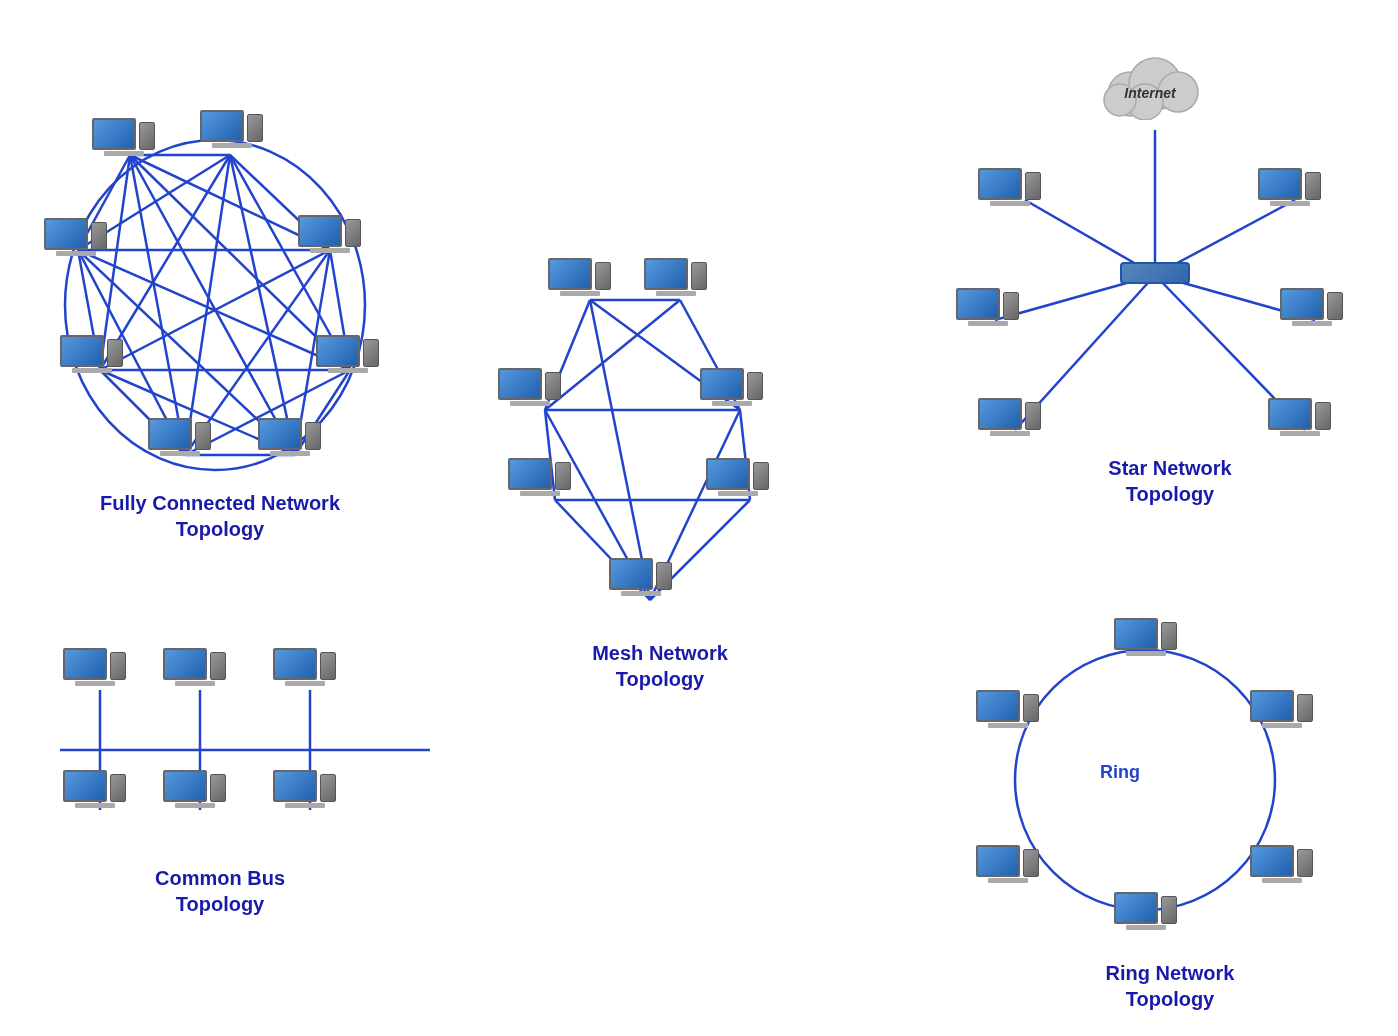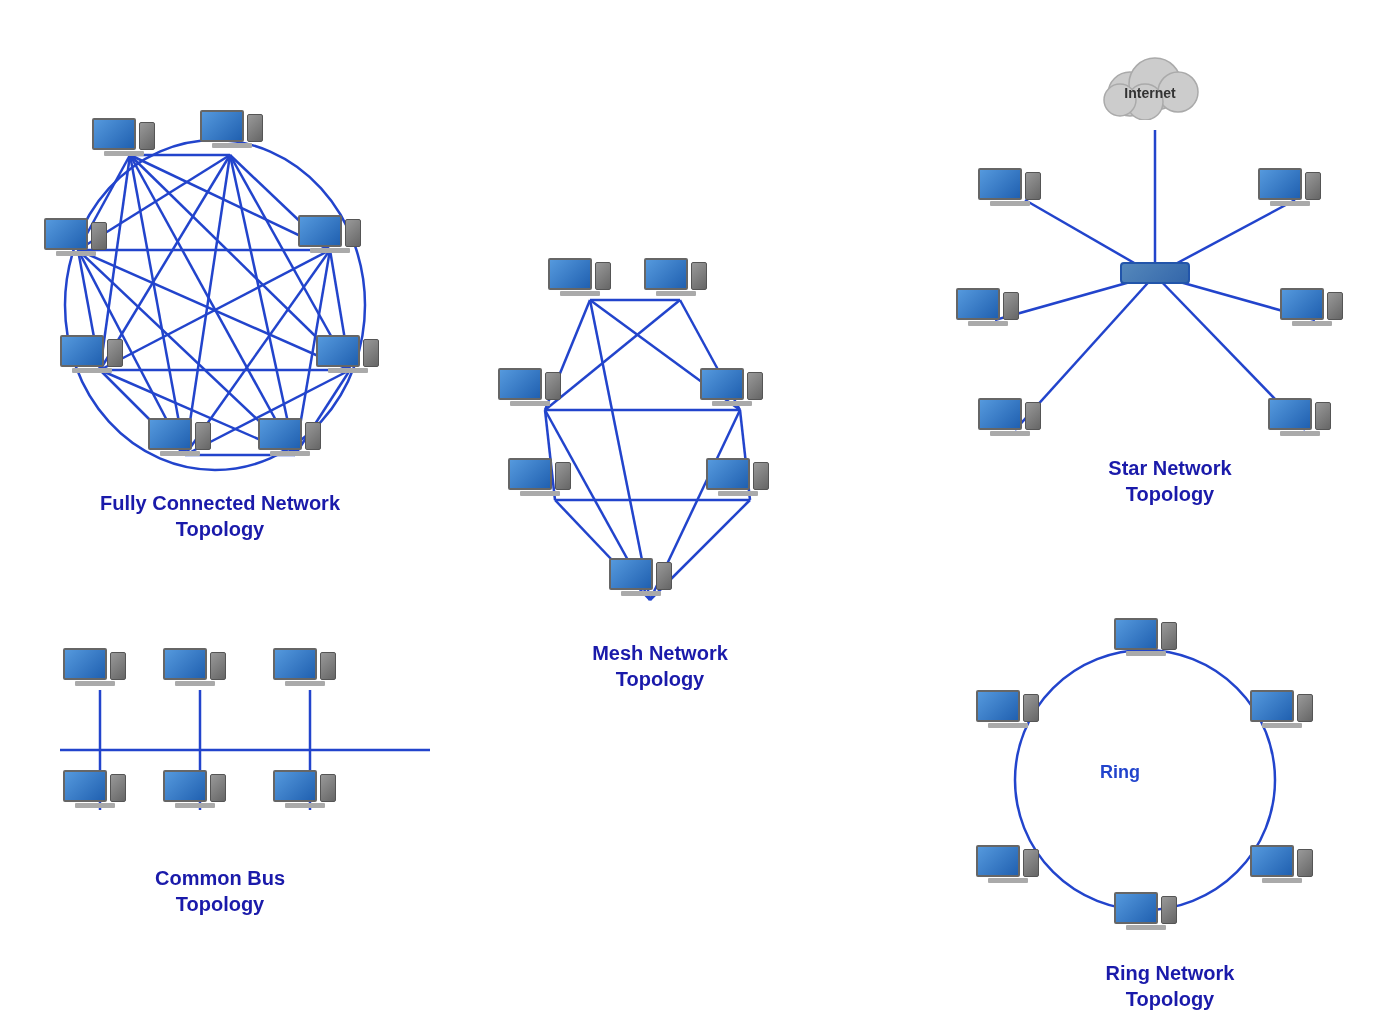--- a/index.html
+++ b/index.html
@@ -236,21 +236,21 @@
 <div class="computer" style="position:absolute; left:609px; top:558px;">
   <div style="display:flex; align-items:flex-end; gap:3px;">
     <div style="width:44px;height:32px;background:linear-gradient(135deg,#5599dd,#2060b0);border:2px solid #666;border-radius:2px;"></div>
     <div style="width:16px;height:28px;background:linear-gradient(135deg,#999,#666);border:1px solid #555;border-radius:2px;"></div>
   </div>
   <div style="width:40px;height:5px;background:#aaa;border-radius:1px;margin-top:1px;"></div>
 </div>
 
 <div class="topology-label" style="position:absolute; left:550px; top:640px; width:220px;">Mesh Network<br>Topology</div>
 
-<div style="position:absolute; left:1090px; top:42px; width:120px; height:78px;">
+<div style="position:absolute; left:1090px; top:42px; width:120px; height:78px;font-style:italic;">
   <svg viewBox="0 0 120 78" xmlns="http://www.w3.org/2000/svg" width="120" height="78">
     <g fill="#ccc" stroke="#aaa" stroke-width="1.5">
       <circle cx="40" cy="52" r="22"></circle>
       <circle cx="65" cy="42" r="26"></circle>
       <circle cx="88" cy="50" r="20"></circle>
       <circle cx="55" cy="60" r="18"></circle>
       <circle cx="30" cy="58" r="16"></circle>
     </g>
     <text x="60" y="56" text-anchor="middle" font-size="14" font-weight="bold" fill="#333" font-family="Arial">Internet</text>
   </svg>

